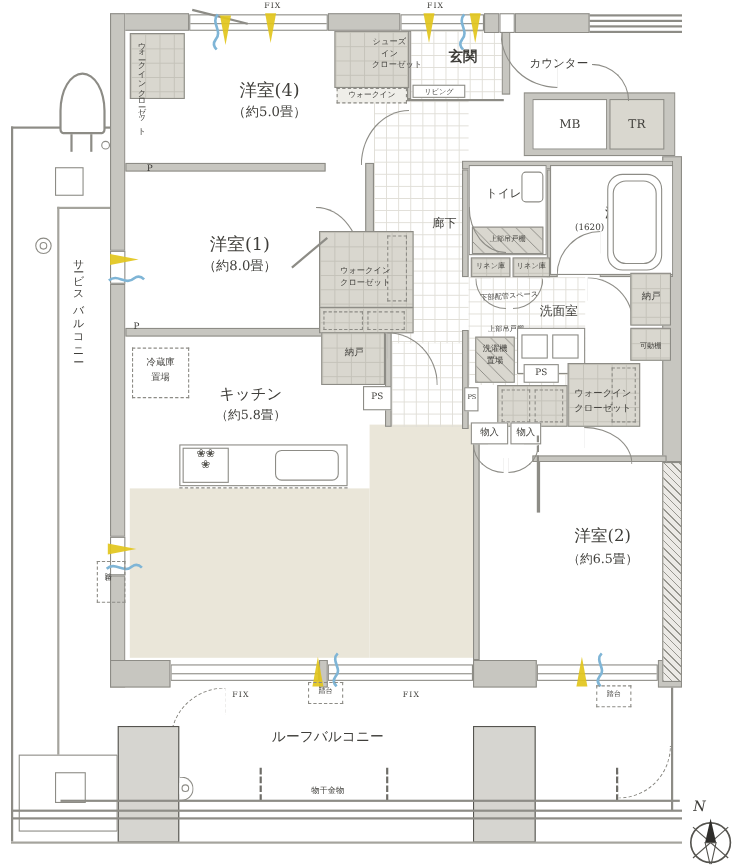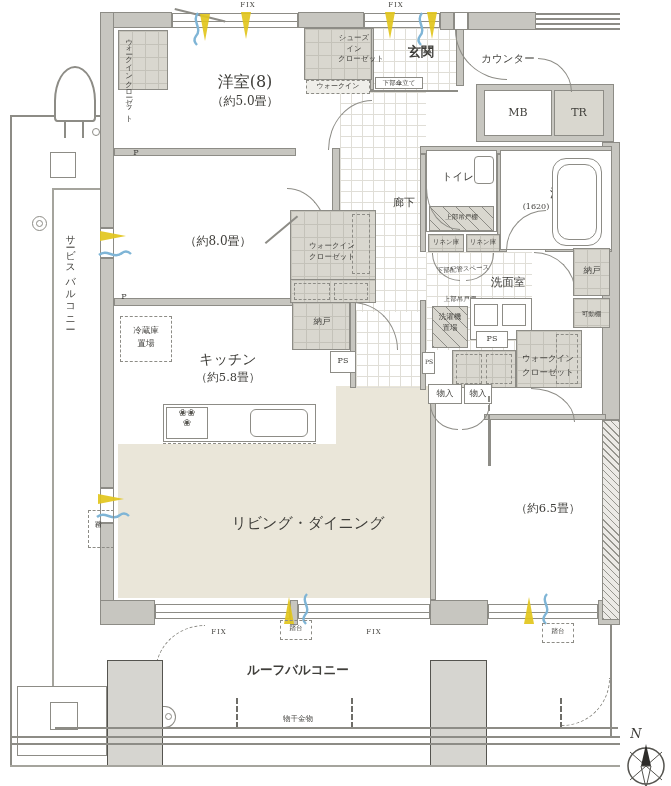--- a/index.html
+++ b/index.html
@@ -119,36 +119,37 @@
 
   <div class="abs w" style="left:476px;top:84px;width:138px;height:58px;"></div>
   <div class="abs rb" style="left:484px;top:90px;width:68px;height:46px;border-width:1px;"></div>
   <div class="abs" style="left:554px;top:90px;width:50px;height:46px;border:1px solid #8d8c86;background:#d9d7cf;"></div>
   <div class="abs lbl" style="left:500px;top:106px;width:36px;font-size:11px;">MB</div>
   <div class="abs lbl" style="left:564px;top:106px;width:30px;font-size:11px;">TR</div>
   <div class="abs arc arc-tr" style="left:538px;top:58px;width:34px;height:34px;"></div>
 
   <div class="abs cl" style="left:118px;top:30px;width:50px;height:60px;"></div>
   <div class="abs lbl vtext" style="left:124px;top:33px;height:56px;font-size:7.5px;letter-spacing:0;line-height:1.15;">ウォークインクローゼット</div>
-  <div class="abs lbl" style="left:190px;top:72px;width:110px;font-size:16px;">洋室(8)</div>
+  <div class="abs lbl" style="left:190px;top:72px;width:110px;font-size:16px;">洋室(4)</div>
   <div class="abs lbl" style="left:190px;top:94px;width:110px;font-size:12px;">（約5.0畳）</div>
   <div class="abs arc arc-tl" style="left:328px;top:100px;width:44px;height:50px;"></div>
 
   <div class="abs cl" style="left:304px;top:28px;width:68px;height:52px;"></div>
   <div class="abs lbl" style="left:306px;top:33px;width:64px;font-size:7.5px;line-height:1.4;padding-left:32px;">
     <div>シューズ</div>
       <div>イン</div>
       <div>クローゼット</div>
   </div>
   <div class="abs dash" style="left:306px;top:80px;width:64px;height:14px;background:#efeee9;"></div>
   <div class="abs lbl" style="left:306px;top:82px;width:64px;font-size:7px;">ウォークイン</div>
   <div class="abs lbl" style="left:396px;top:44px;width:50px;font-size:13px;font-weight:bold;">玄関</div>
   <div class="abs rb" style="left:375px;top:77px;width:48px;height:12px;border-width:1px;"></div>
-  <div class="abs lbl" style="left:375px;top:79px;width:48px;font-size:6.5px;">下部傘立て</div>
-
+  <div class="abs lbl" style="left:375px;top:79px;width:48px;font-size:6.5px;">リビング</div>
+
+  <div class="abs lbl" style="left:160px;top:212px;width:116px;font-size:16px;">洋室(1)</div>
   <div class="abs lbl" style="left:160px;top:234px;width:116px;font-size:12px;">（約8.0畳）</div>
   <div class="abs arc arc-tr" style="left:287px;top:188px;width:42px;height:54px;"></div>
   <div class="abs cl" style="left:290px;top:210px;width:86px;height:70px;"></div>
   <div class="abs cl" style="left:290px;top:279px;width:86px;height:24px;"></div>
   <div class="abs line" style="left:266px;top:242px;width:42px;height:2px;transform:rotate(-40deg);transform-origin:left bottom;"></div>
   <div class="abs dash" style="left:352px;top:214px;width:18px;height:60px;"></div>
   <div class="abs dash" style="left:294px;top:283px;width:36px;height:17px;"></div>
   <div class="abs dash" style="left:334px;top:283px;width:34px;height:17px;"></div>
   <div class="abs lbl" style="left:300px;top:240px;width:64px;font-size:7.5px;line-height:1.5;">
     <div>ウォークイン</div>
@@ -226,22 +227,22 @@
     <div>冷蔵庫</div>
       <div>置場</div>
   </div>
   <div class="abs lbl" style="left:172px;top:350px;width:112px;font-size:14px;">キッチン</div>
   <div class="abs lbl" style="left:172px;top:370px;width:112px;font-size:11.5px;">（約5.8畳）</div>
   <div class="abs rb" style="left:163px;top:404px;width:153px;height:38px;border-width:1.5px;"></div>
   <div class="abs rb" style="left:166px;top:407px;width:42px;height:32px;border-width:1px;font-size:10px;text-align:center;line-height:1.0;color:#55544f;">❀❀<br>❀</div>
   <div class="abs rb" style="left:250px;top:409px;width:58px;height:28px;border-width:1.5px;border-radius:6px;"></div>
   <div class="abs" style="left:163px;top:443px;width:153px;height:0;border-top:1px dashed #8d8c86;"></div>
 
-  <div class="abs lbl" style="left:228px;top:514px;width:160px;font-size:15px;">リビング・ダイニング</div>
-
+
+  <div class="abs lbl" style="left:492px;top:478px;width:112px;font-size:15px;">洋室(2)</div>
   <div class="abs lbl" style="left:492px;top:501px;width:112px;font-size:11.5px;">（約6.5畳）</div>
   <div class="abs line" style="left:488px;top:420px;width:2.5px;height:46px;"></div>
   <div class="abs" style="left:488px;top:396px;width:0;height:24px;border-left:2px dashed #8d8c86;"></div>
 
   <div class="abs lbl" style="left:128px;top:148px;width:16px;font-size:8px;">P</div>
   <div class="abs lbl" style="left:116px;top:292px;width:16px;font-size:8px;">P</div>
 
   <div class="abs lbl fixlbl" style="left:236px;top:1px;width:24px;">FIX</div>
   <div class="abs lbl fixlbl" style="left:384px;top:1px;width:24px;">FIX</div>
   <div class="abs lbl fixlbl" style="left:207px;top:628px;width:24px;">FIX</div>
@@ -275,21 +276,21 @@
       </svg></div>
 
   <div class="abs dash" style="left:280px;top:620px;width:32px;height:20px;"></div>
   <div class="abs lbl" style="left:280px;top:624px;width:32px;font-size:6.5px;">踏台</div>
   <div class="abs dash" style="left:542px;top:623px;width:32px;height:20px;"></div>
   <div class="abs lbl" style="left:542px;top:627px;width:32px;font-size:6.5px;">踏台</div>
   <div class="abs dash" style="left:88px;top:510px;width:26px;height:38px;"></div>
   <div class="abs lbl vtext" style="left:94px;top:515px;font-size:6.5px;letter-spacing:1px;">踏台</div>
 
   <div class="abs arc arc-tl arc-dash" style="left:155px;top:625px;width:50px;height:48px;"></div>
-  <div class="abs lbl" style="left:240px;top:662px;width:116px;font-size:12.5px;font-weight:bold;">ルーフバルコニー</div>
+  <div class="abs lbl" style="left:240px;top:662px;width:116px;font-size:12.5px;">ルーフバルコニー</div>
   <div class="abs" style="left:107px;top:660px;width:56px;height:106px;background:#d6d5d0;border:1.5px solid #55544f;"></div>
   <div class="abs" style="left:430px;top:660px;width:57px;height:106px;background:#d6d5d0;border:1.5px solid #55544f;"></div>
   <div class="abs" style="left:163px;top:706px;width:13px;height:22px;border:1px solid #8d8c86;border-left:none;border-radius:0 11px 11px 0;background:#fff;"></div>
   <div class="abs" style="left:165px;top:713px;width:7px;height:7px;border:1px solid #8d8c86;border-radius:50%;"></div>
   <div class="abs" style="left:17px;top:686px;width:90px;height:70px;border:1px solid #8d8c86;background:#fff;"></div>
   <div class="abs" style="left:50px;top:702px;width:28px;height:28px;border:1px solid #8d8c86;"></div>
   <div class="abs" style="left:236px;top:698px;width:0;height:30px;border-left:2px dashed #6e6d68;"></div>
   <div class="abs" style="left:351px;top:698px;width:0;height:30px;border-left:2px dashed #6e6d68;"></div>
   <div class="abs" style="left:560px;top:698px;width:0;height:30px;border-left:2px dashed #6e6d68;"></div>
   <div class="abs lbl" style="left:272px;top:714px;width:52px;font-size:7.5px;background:#fff;">物干金物</div>

